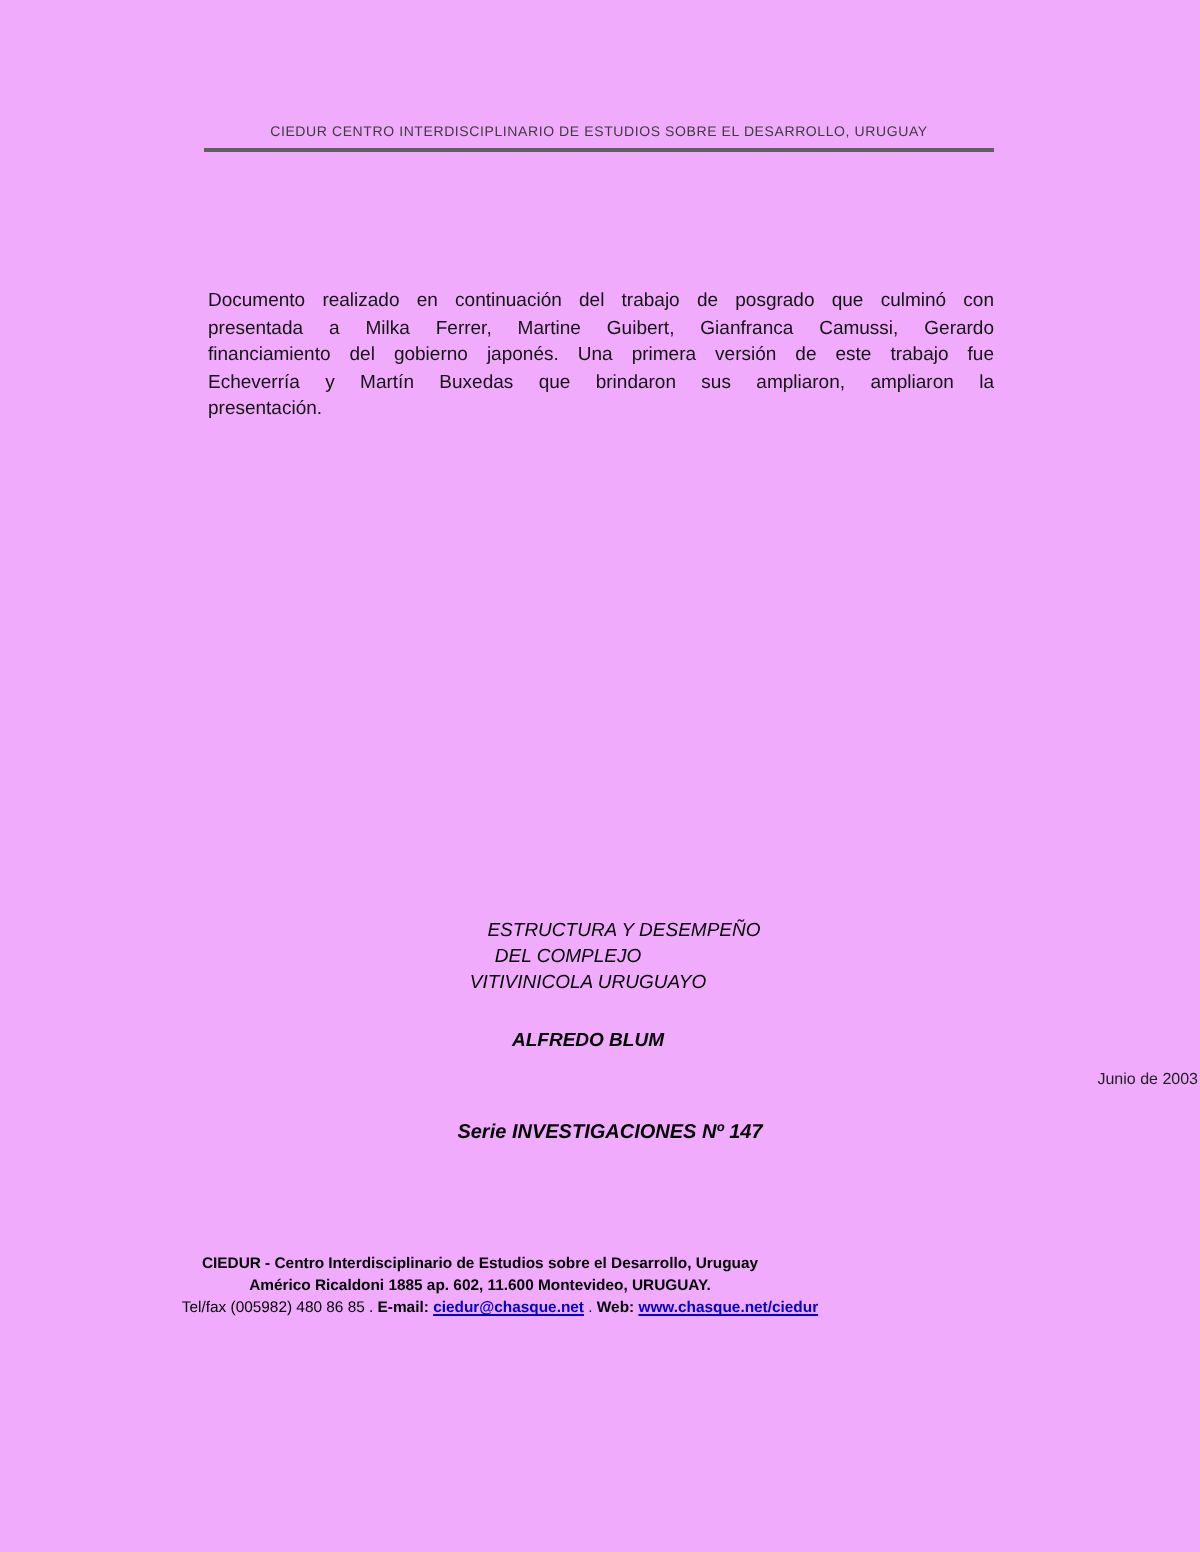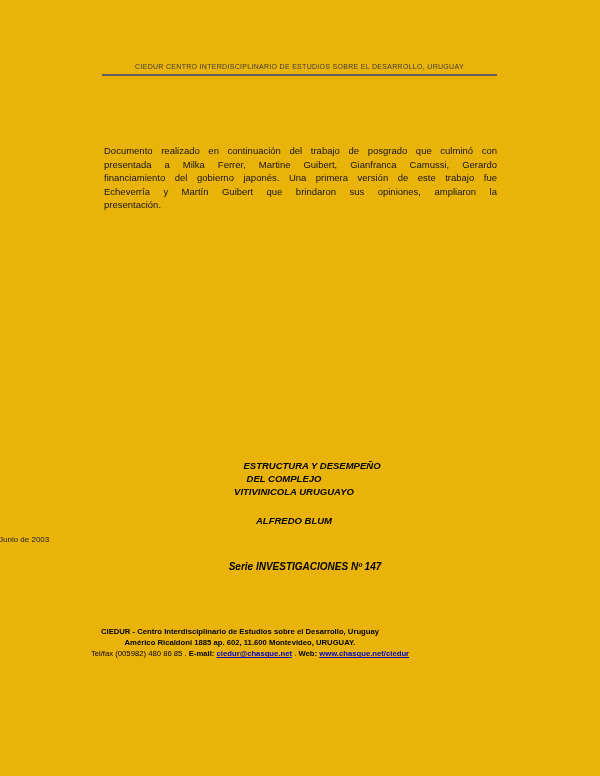--- a/index.html
+++ b/index.html
@@ -6,21 +6,21 @@
   body {
     width: 600px; height: 776px;
     background: #ffffff;
     font-family: "Liberation Sans", sans-serif;
     color: #111111;
     position: relative;
     overflow: hidden;
   }
   .page {
     position: absolute; inset: 0;
-    background: #eab308;
+    background: #f0abfc;
   }
 
   
   .running-header {
     position: absolute;
     left: 102px; top: 62px; width: 395px;
     text-align: center;
     font-size: 7px;
     line-height: 10px;
     letter-spacing: 0.3px;
@@ -39,41 +39,41 @@
     color: #141414;
   }
   .ack .jline { text-align: justify; text-align-last: justify; }
   .ack .jlast { text-align: center; text-align-last: left; }
 
   
   .title-block {
     position: absolute;
     left: 0; top: 459px; width: 592px;
     text-align: center;
-    font-weight: bold; font-style: italic;
+    font-weight: normal; font-style: italic;
     font-size: 9.5px; line-height: 13px;
     color: #000000;
   }
   .t1 { transform: translateX(16px); }
   .t2 { transform: translateX(-12px); }
   .t3 { transform: translateX(-2px); }
 
   .author {
     position: absolute;
     left: 0; top: 515px; width: 600px;
     text-align: center;
     font-weight: bold; font-style: italic;
     font-size: 9.5px;
     color: #000000;
     transform: translateX(-6px);
   }
   .pub-date {
     position: absolute;
     left: 0; top: 535px; width: 600px;
-    text-align: left;
+    text-align: right;
     font-size: 8px;
     color: #222222;
     transform: translateX(-1px);
   }
   .series {
     position: absolute;
     left: 0; top: 561px; width: 600px;
     text-align: center;
     font-weight: bold; font-style: italic;
     font-size: 10px;
@@ -104,21 +104,21 @@
 <body>
 
 <div class="page">
 
   <div class="running-header">CIEDUR CENTRO INTERDISCIPLINARIO DE ESTUDIOS SOBRE EL DESARROLLO, URUGUAY</div>
 
   <div class="ack">
     <div class="jline">Documento realizado en continuación del trabajo de posgrado que culminó con</div>
     <div class="jline">presentada a Milka Ferrer, Martine Guibert, Gianfranca Camussi, Gerardo</div>
     <div class="jline">financiamiento del gobierno japonés. Una primera versión de este trabajo fue</div>
-    <div class="jline">Echeverría y Martín Guibert que brindaron sus opiniones, ampliaron la</div>
+    <div class="jline">Echeverría y Martín Buxedas que brindaron sus ampliaron, ampliaron la</div>
     <div class="jlast">presentación.</div>
   </div>
 
   <div class="title-block">
     <div class="t1">ESTRUCTURA Y DESEMPEÑO</div>
     <div class="t2">DEL COMPLEJO</div>
     <div class="t3">VITIVINICOLA URUGUAYO</div>
   </div>
 
   <div class="author">ALFREDO BLUM</div>

